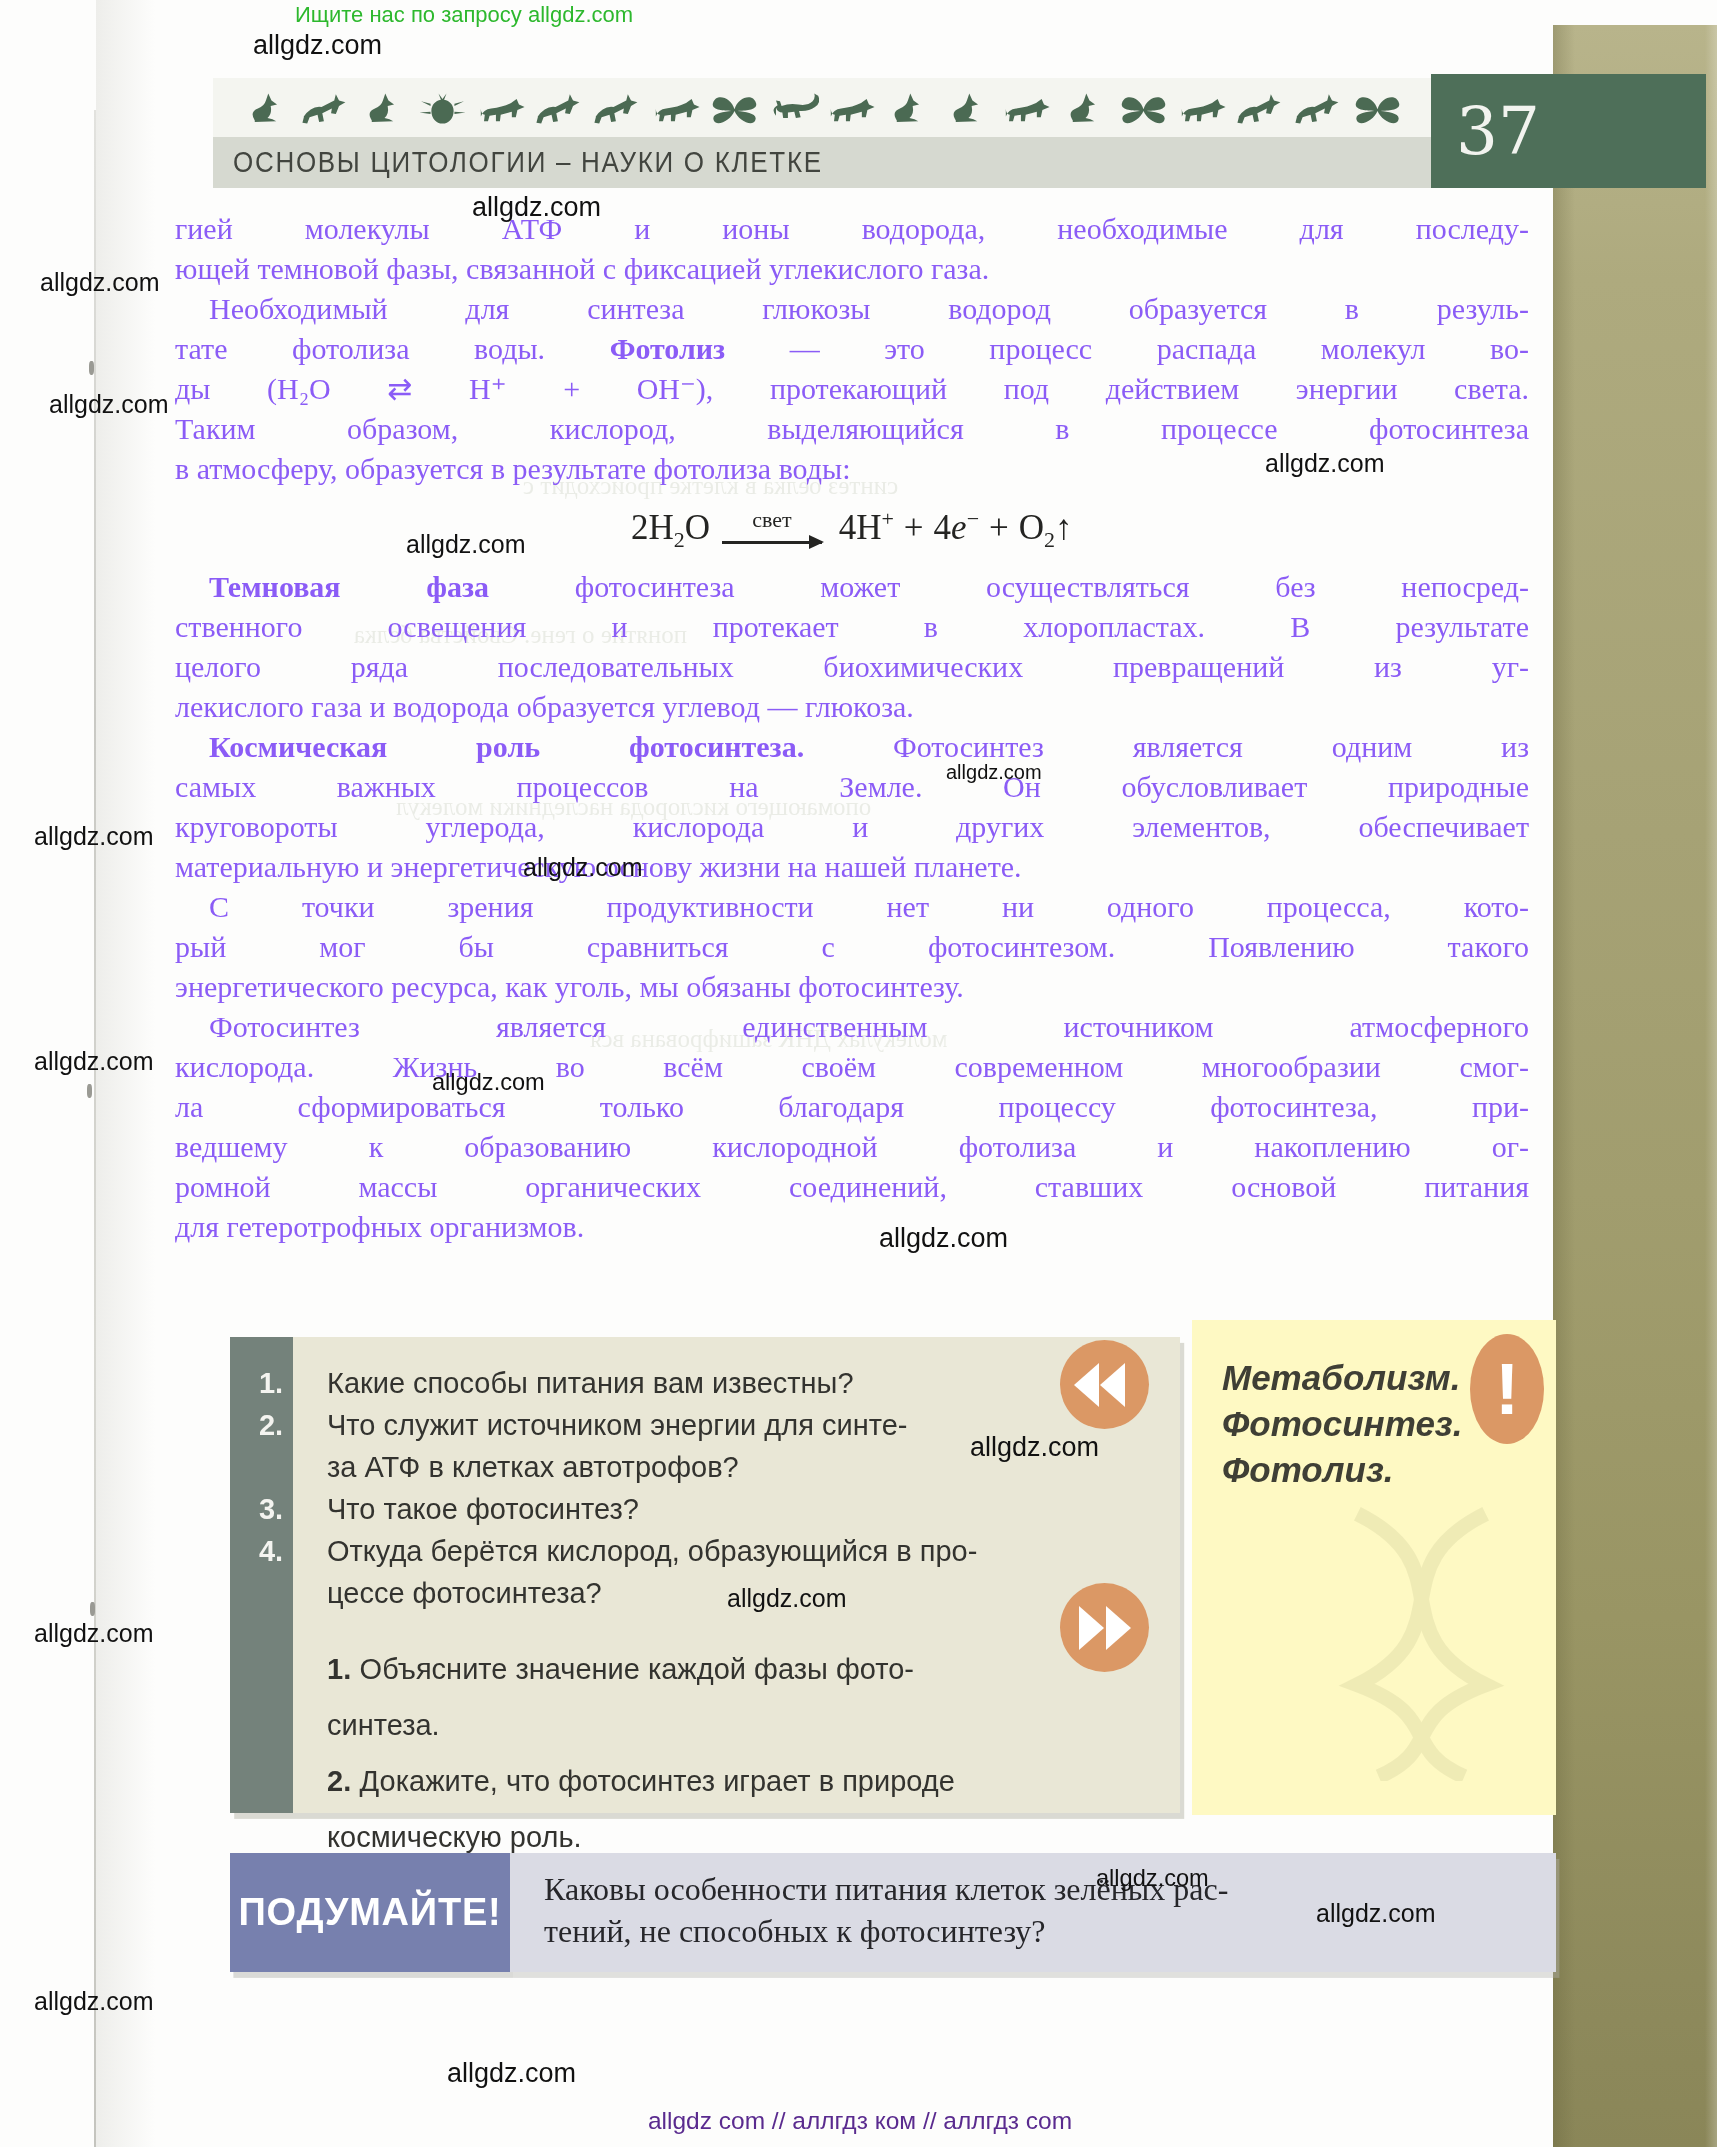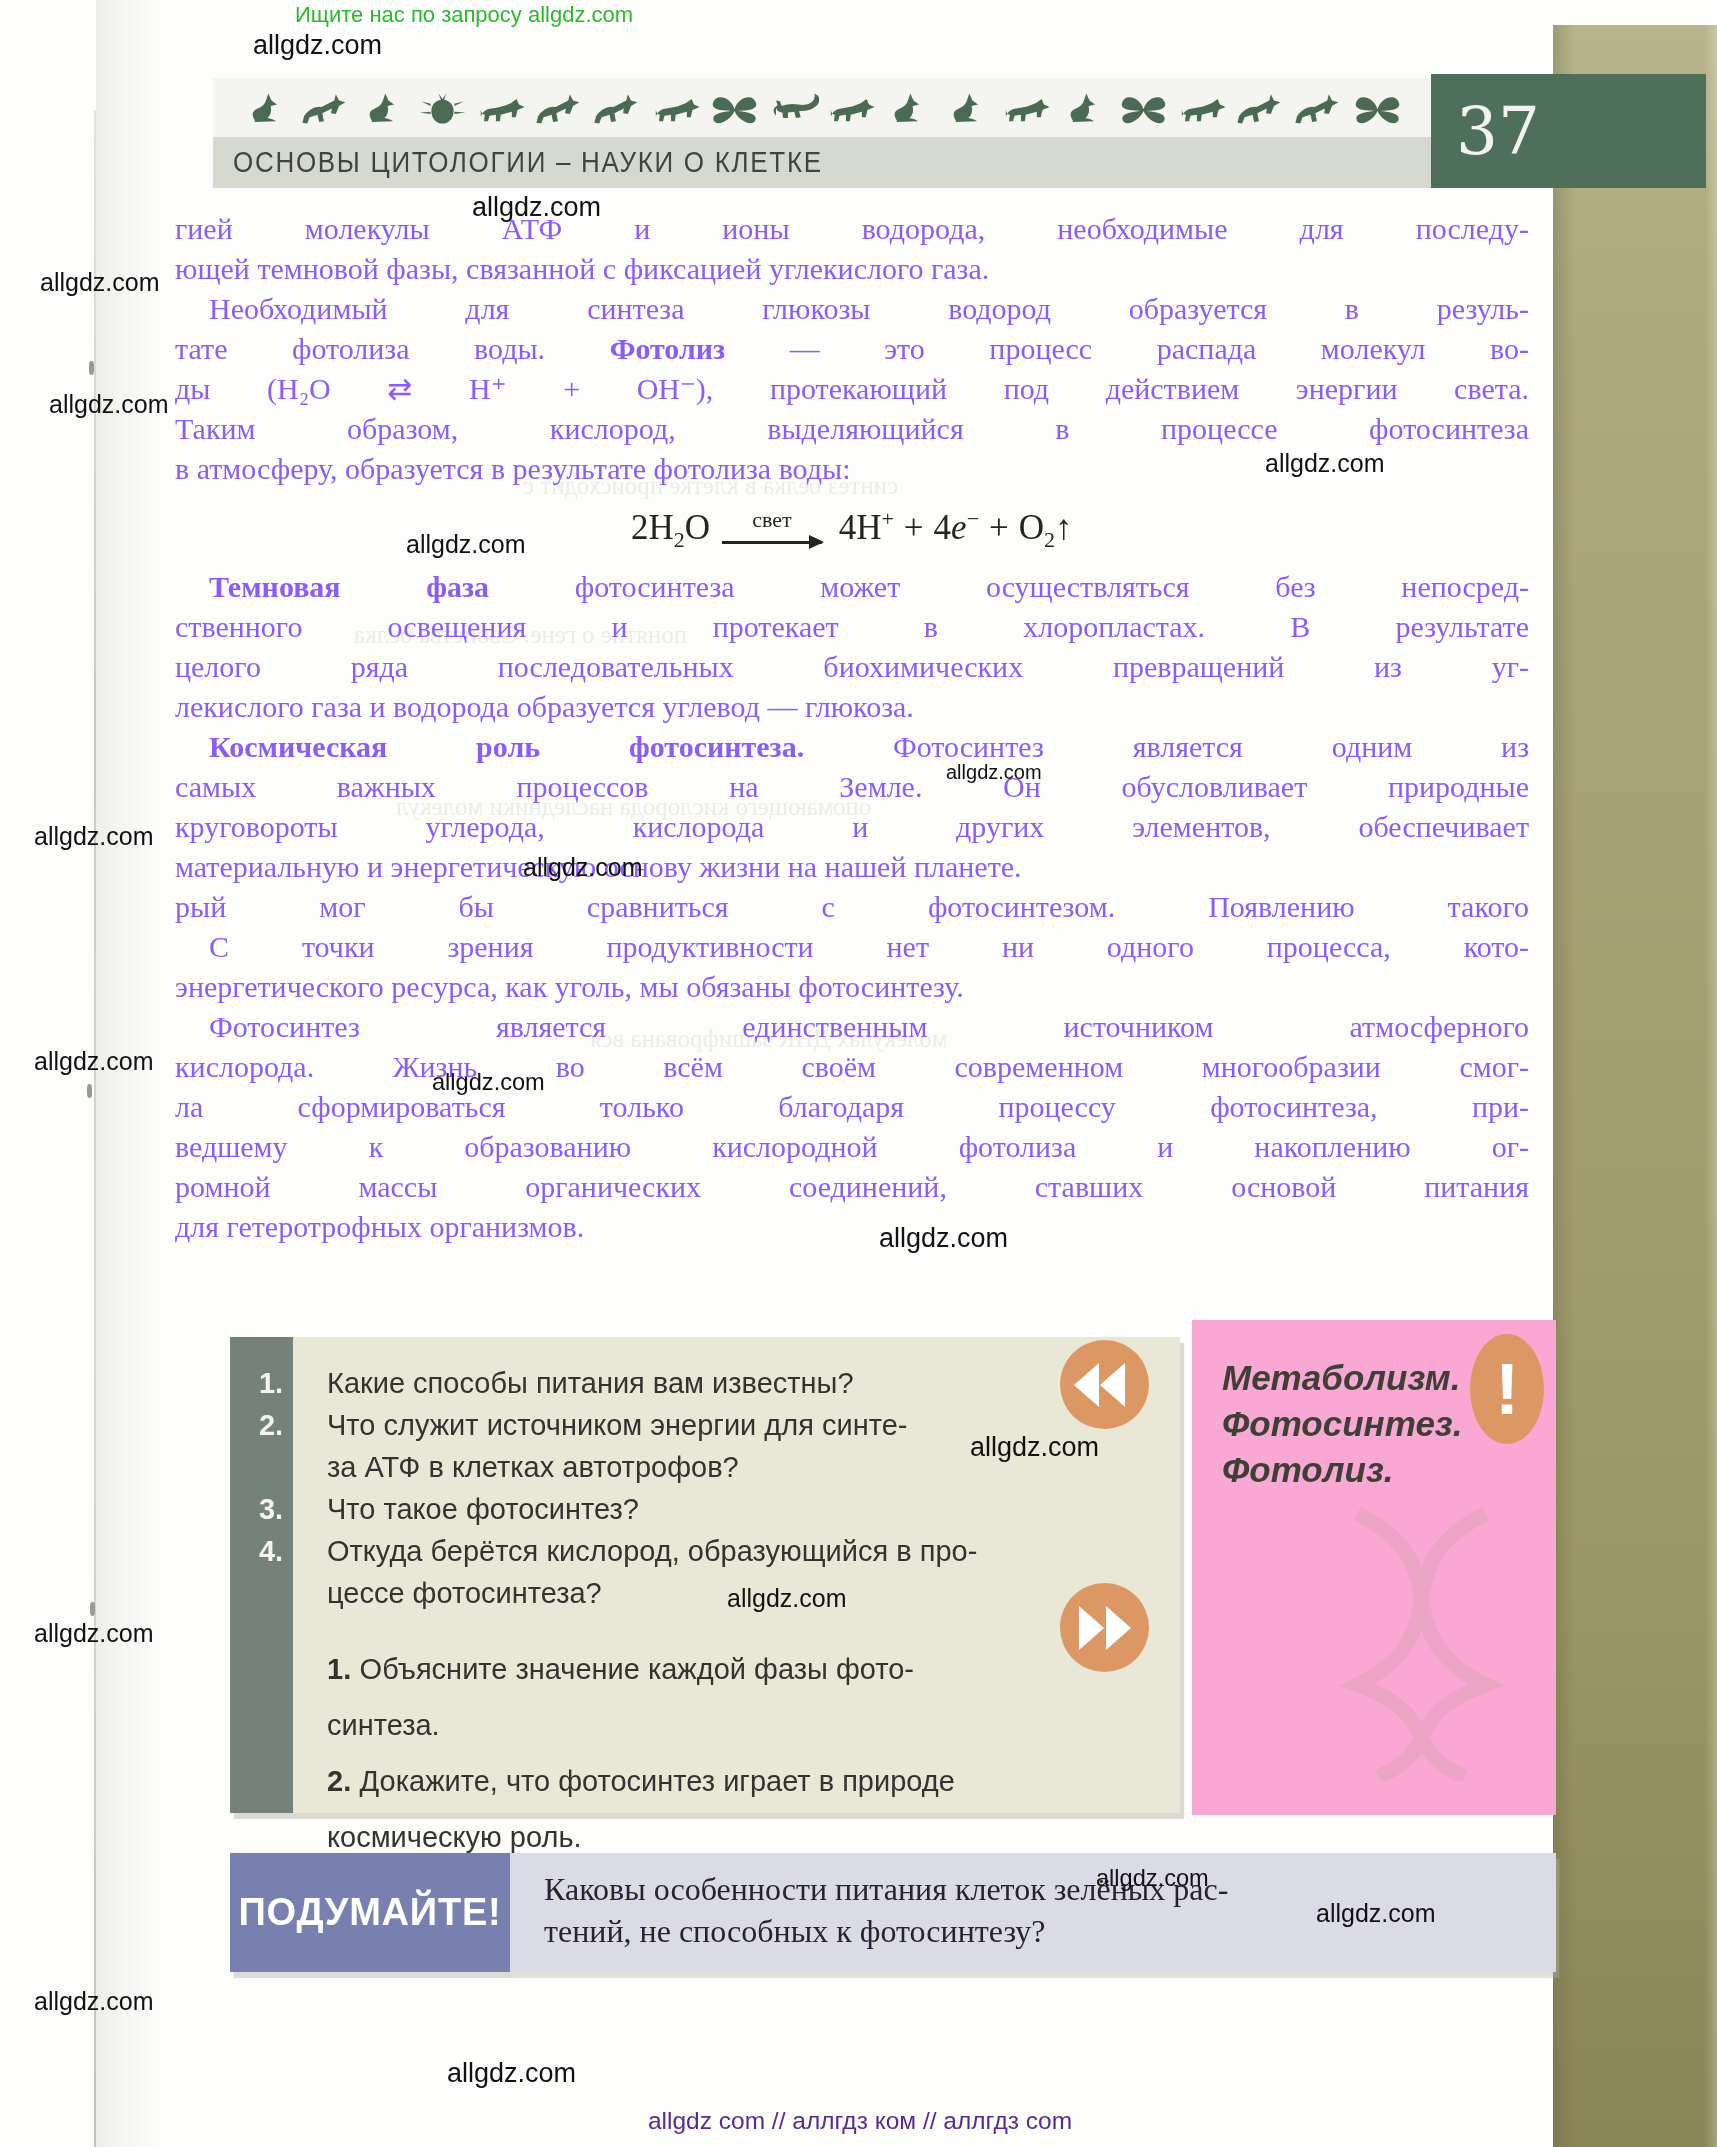--- a/index.html
+++ b/index.html
@@ -68,21 +68,21 @@
   .titem b{margin-right:8.4px;}
   
   .obtn{position:absolute;width:89px;height:89px;border-radius:50%;background:#db9865;cursor:pointer;}
   .obtn .t1,.obtn .t2{position:absolute;top:50%;width:0;height:0;border-top:22px solid transparent;
         border-bottom:22px solid transparent;transform:translateY(-50%);}
   .obtn.rew .t1{left:13.5px;border-right:25px solid #fff;}
   .obtn.rew .t2{left:40px;border-right:25px solid #fff;}
   .obtn.fwd .t1{left:18.6px;border-left:25px solid #fff;}
   .obtn.fwd .t2{left:46px;border-left:25px solid #fff;}
   
-  .sidebox{position:absolute;left:1192px;top:1320px;width:364px;height:495px;background:#f9a8d4;}
+  .sidebox{position:absolute;left:1192px;top:1320px;width:364px;height:495px;background:#fef9c3;}
   .sidebox .stitle{padding:35px 0 0 30px;font-family:"Liberation Sans",sans-serif;font-weight:bold;
         font-style:italic;font-size:35px;line-height:46px;color:#3f3f35;}
   .bang{position:absolute;right:11.8px;top:13.5px;width:74px;height:110px;border-radius:50%;
         background:#db9865;display:flex;align-items:center;justify-content:center;}
   .bang span{color:#fff;font-family:"Liberation Sans",sans-serif;font-weight:bold;font-size:73px;line-height:73px;}
   .sidebox .dna{position:absolute;right:25px;bottom:34px;width:219px;height:278px;opacity:.12;}
   
   .thinklabel{position:absolute;left:230px;top:1853px;width:280px;height:119px;background:#7780ae;
         display:flex;align-items:center;justify-content:center;box-shadow:3.4px 5.9px 0 rgba(175,175,170,.45);}
   .thinklabel span{font-family:Liberation Sans, sans-serif;font-weight:bold;font-size:38px;color:#ffffff;letter-spacing:0.8px;}
@@ -197,22 +197,22 @@
       <div class="bline last"><span>в атмосферу, образуется в результате фотолиза воды:</span></div>
       <div style="height: 78px;"></div>
       <div class="bline indent"><span></span><b>Темновая фаза</b><span> фотосинтеза может осуществляться без непосред-</span></div>
       <div class="bline"><span>ственного освещения и протекает в хлоропластах. В результате</span></div>
       <div class="bline"><span>целого ряда последовательных биохимических превращений из уг-</span></div>
       <div class="bline last"><span>лекислого газа и водорода образуется углевод — глюкоза.</span></div>
       <div class="bline indent"><span></span><b>Космическая роль фотосинтеза.</b><span> Фотосинтез является одним из</span></div>
       <div class="bline"><span>самых важных процессов на Земле. Он обусловливает природные</span></div>
       <div class="bline"><span>круговороты углерода, кислорода и других элементов, обеспечивает</span></div>
       <div class="bline last"><span>материальную и энергетическую основу жизни на нашей планете.</span></div>
+      <div class="bline indent"><span>С точки зрения продуктивности нет ни одного процесса, кото-</span></div>
       <div class="bline"><span>рый мог бы сравниться с фотосинтезом. Появлению такого</span></div>
-      <div class="bline indent"><span>С точки зрения продуктивности нет ни одного процесса, кото-</span></div>
       <div class="bline last"><span>энергетического ресурса, как уголь, мы обязаны фотосинтезу.</span></div>
       <div class="bline indent"><span>Фотосинтез является единственным источником атмосферного</span></div>
       <div class="bline"><span>кислорода. Жизнь во всём своём современном многообразии смог-</span></div>
       <div class="bline"><span>ла сформироваться только благодаря процессу фотосинтеза, при-</span></div>
       <div class="bline"><span>ведшему к образованию кислородной фотолиза и накоплению ог-</span></div>
       <div class="bline"><span>ромной массы органических соединений, ставших основой питания</span></div>
       <div class="bline last"><span>для гетеротрофных организмов.</span></div>
     </div>
 
   <div class="formula">

